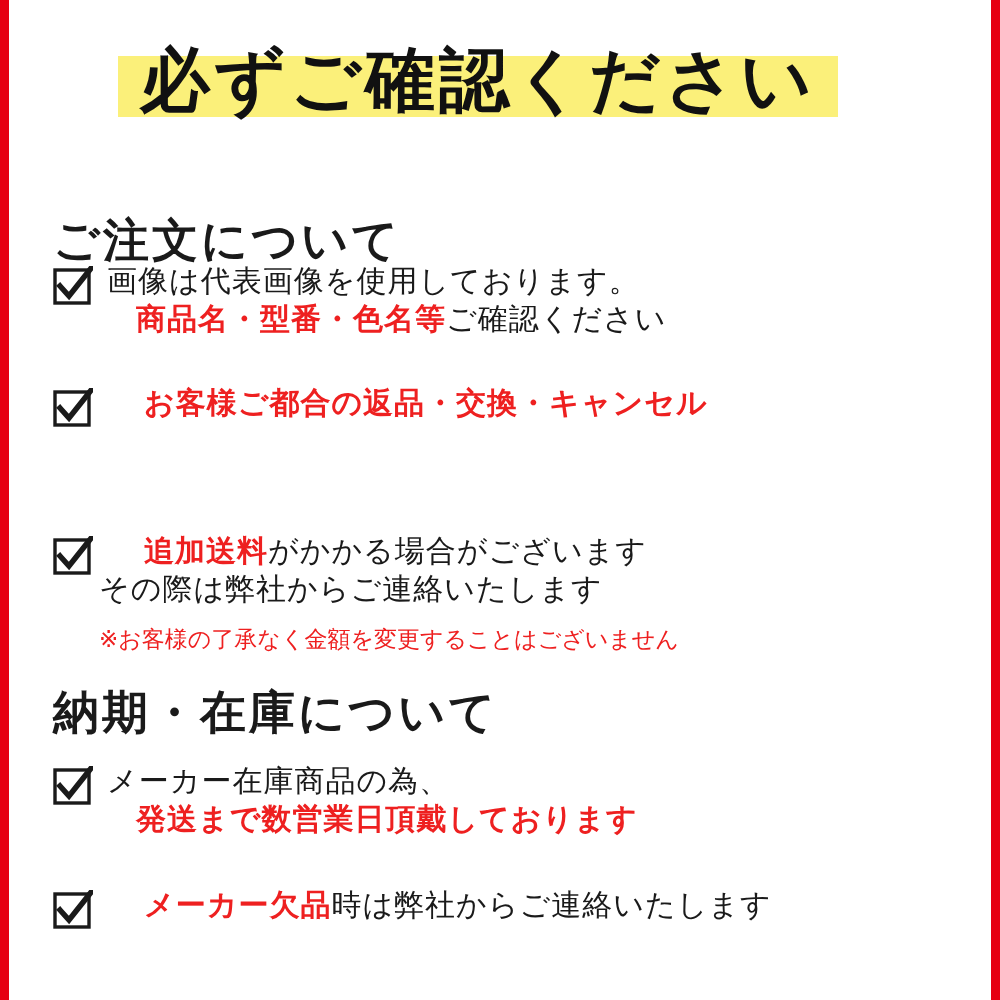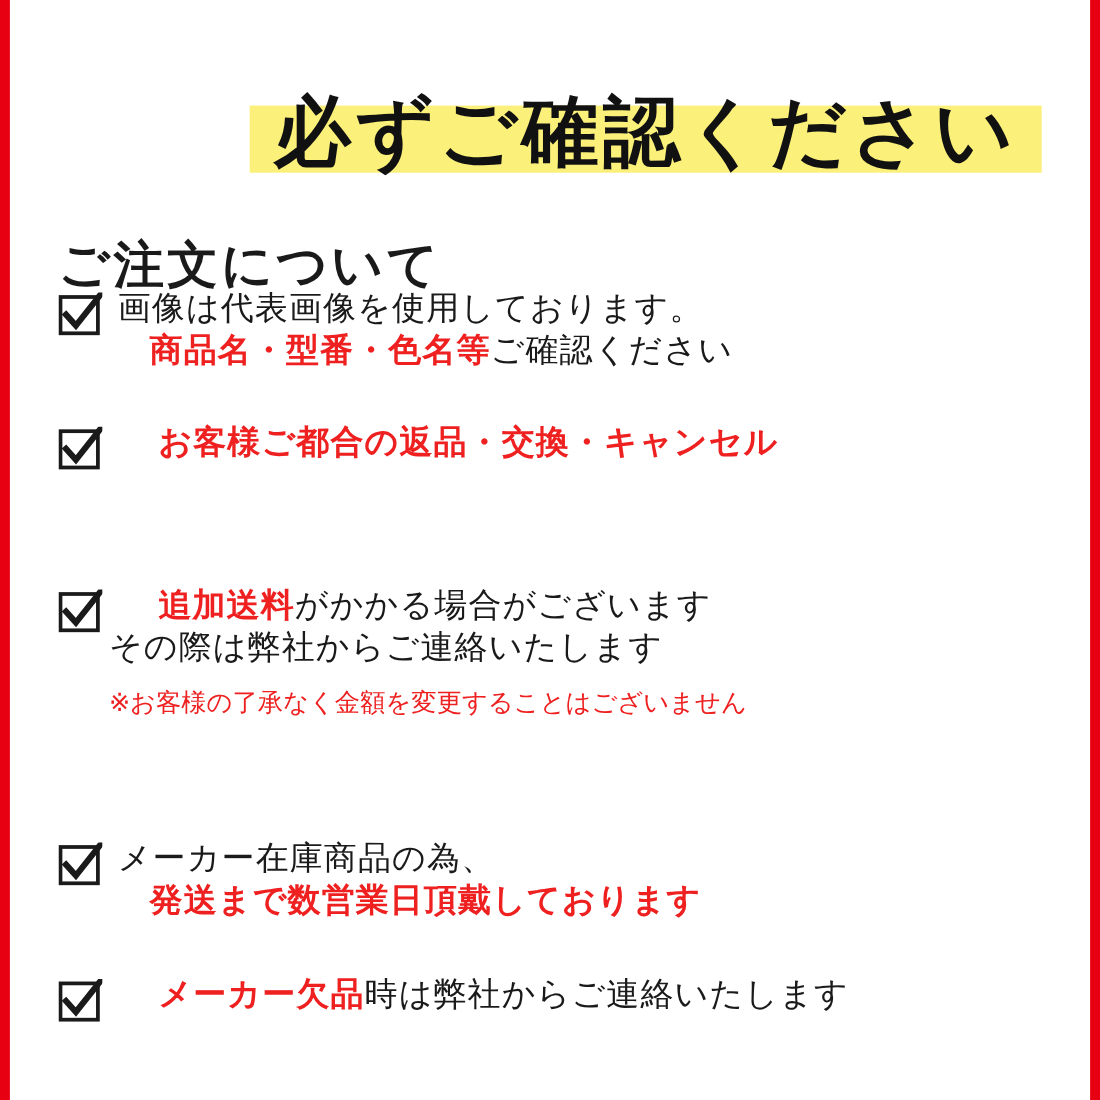--- a/index.html
+++ b/index.html
@@ -29,22 +29,21 @@
     width: 982px;
     height: 1000px;
   }
 
   
   .title-wrap {
     position: absolute;
     left: 0;
     top: 36px;
     width: 938px;
-    text-align: right;
-    margin-top: 40px;
+    text-align: center;
   }
   .title-hl {
     display: inline-block;
     position: relative;
     padding: 4px 22px 10px 22px;
   }
   .title-hl::before {
     content: "";
     position: absolute;
     left: 0;
@@ -180,20 +179,21 @@
         <div class="line">
           <span class="red">追加送料</span><span class="blk">がかかる場合がございます</span>
         </div>
         <div class="line indent">
           <span class="blk">その際は弊社からご連絡いたします</span>
         </div>
         <div class="note">※お客様の了承なく金額を変更することはございません</div>
       </div>
     </div>
 
+    <div class="section-head" id="head-stock">納期・在庫について</div>
 
     <div class="row" id="row-4">
       <span class="check">
         <svg width="40" height="40" viewBox="0 0 40 40">
           <rect x="2" y="4" width="34" height="33" fill="#ffffff" stroke="#1a1a1a" stroke-width="3.4"></rect>
           <path d="M7 20 L16 30 L39 1" fill="none" stroke="#1a1a1a" stroke-width="5.5" stroke-linecap="square"></path>
         </svg>
       </span>
       <div class="lines">
         <div class="line">

